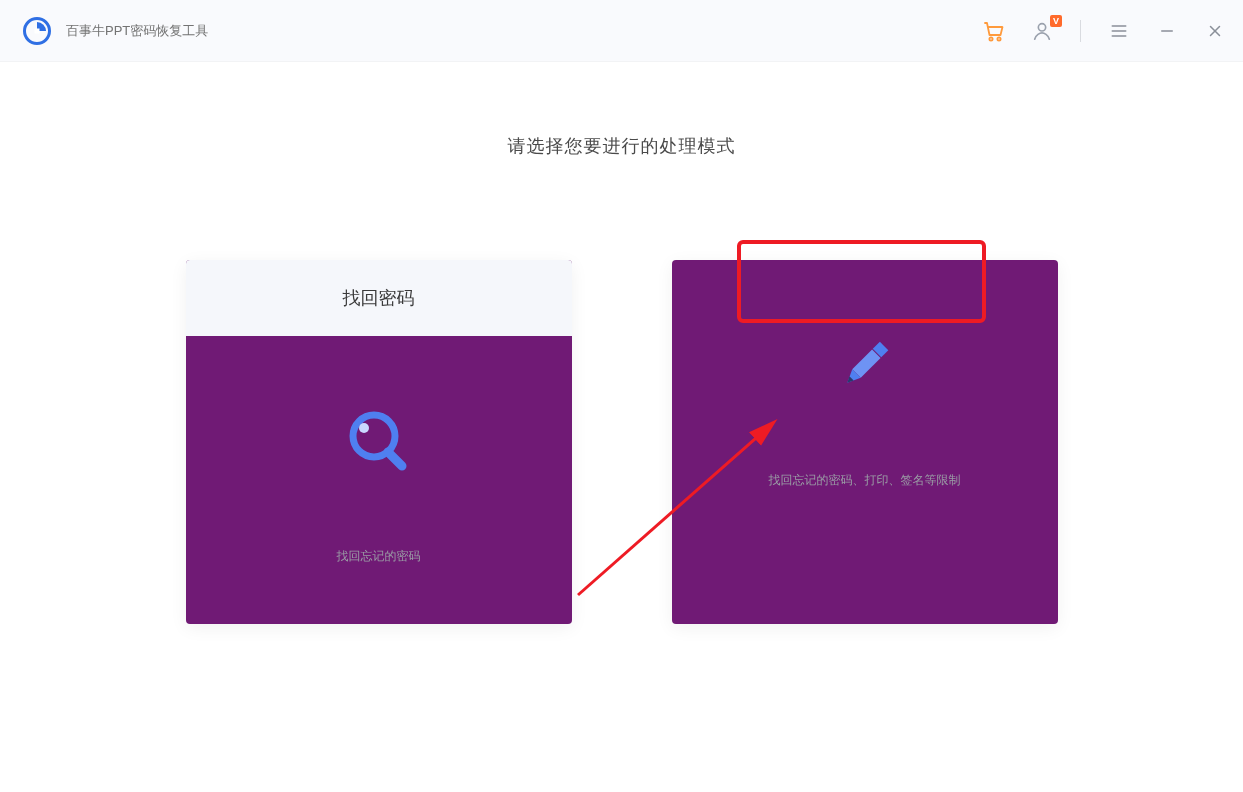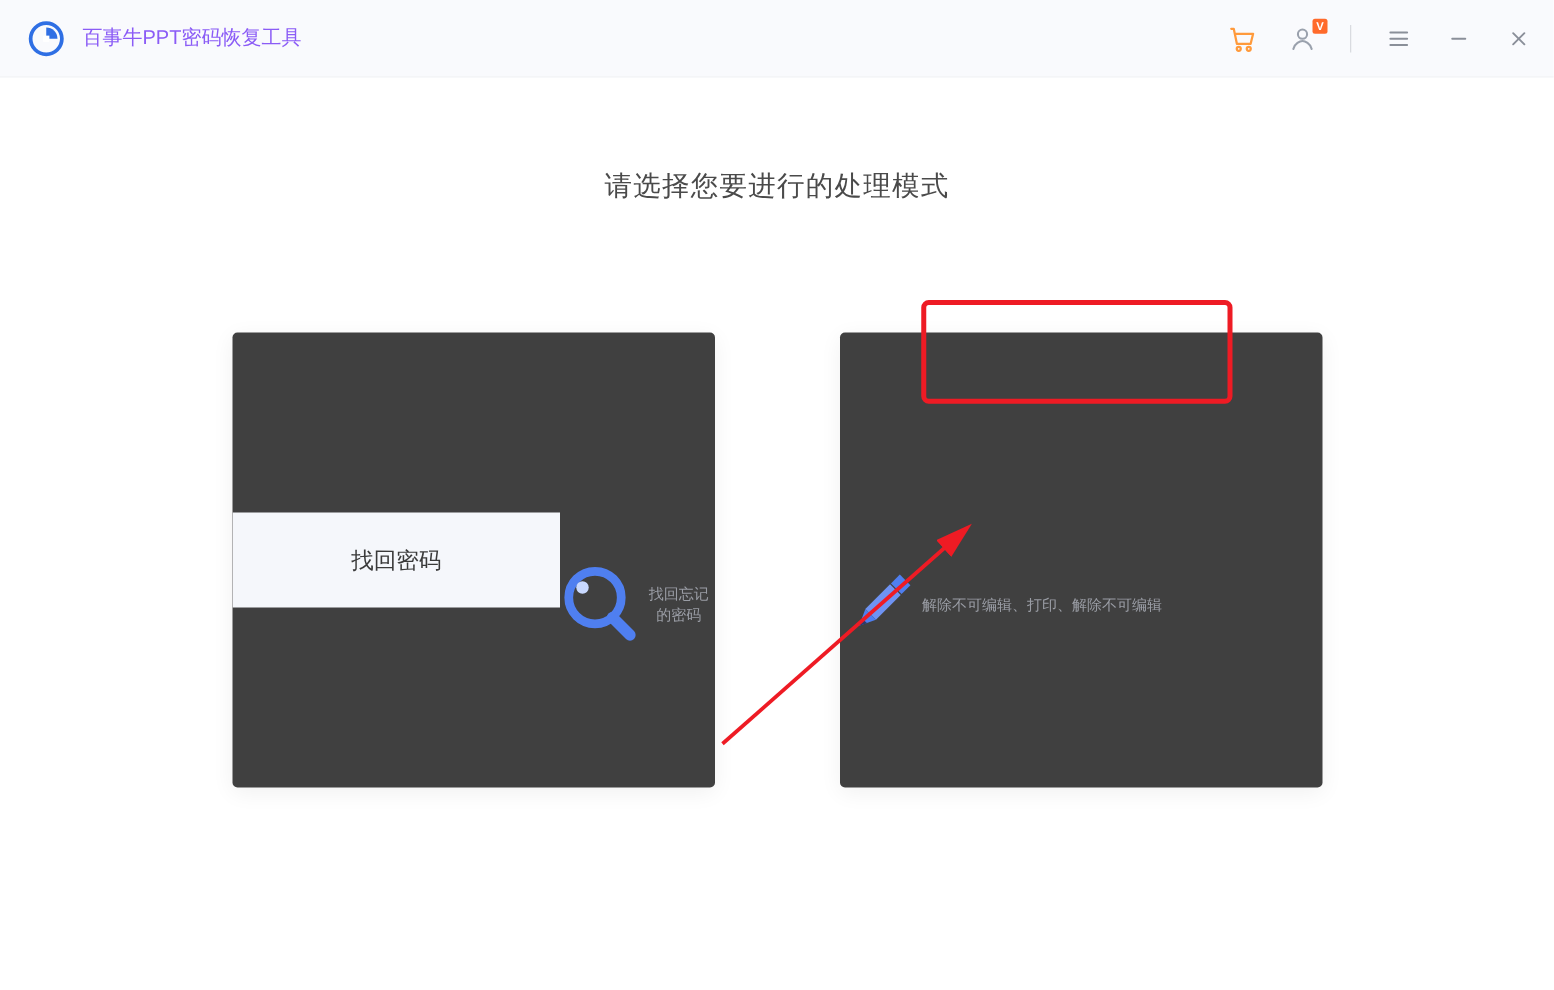--- a/index.html
+++ b/index.html
@@ -14,56 +14,56 @@
     
     .titlebar {
       height: 62px;
       background: #f9fafd;
       border-bottom: 1px solid #f2f3f5;
       display: flex;
       align-items: center;
       padding: 0 16px 0 22px;
     }
     .logo-box { display: flex; align-items: center; gap: 14px; }
-    .app-title { color: #8b5cf6; font-size: 16px; font-weight: 400; text-align: center; }
+    .app-title { color: #737373; font-size: 13px; font-weight: 400; text-align: center; }
     .logo svg { display: block; }
     .titlebar-right { margin-left: auto; display: flex; align-items: center; gap: 24px; }
     .tb-icon { cursor: pointer; display: inline-flex; align-items: center; justify-content: center; width: 24px; height: 24px; position: relative; }
     .tb-icon .vip-badge {
       position: absolute; top: -4px; right: -8px;
       background: #ff6a2b; color: #fff; font-size: 9px; font-weight: 700;
       padding: 0 3px; border-radius: 2px; line-height: 12px;
     }
     .tb-divider { width: 1px; height: 22px; background: #d9dbe0; margin: 0 2px; }
 
     
     .prompt {
       text-align: center;
       color: #4a4a4a;
-      font-size: 22px;
+      font-size: 18px;
       margin-top: 72px;
       letter-spacing: 1px;
     }
 
     
     .cards {
       display: flex;
       justify-content: center;
       gap: 100px;
       margin-top: 102px;
       padding: 0 40px;
     }
     .card {
       width: 386px;
       height: 364px;
-      background: #404040;
+      background: #701a75;
       box-shadow: 0 4px 18px rgba(0,0,0,0.06);
       border-radius: 4px;
       display: flex;
-      flex-direction: row;
+      flex-direction: column;
       align-items: center;
       cursor: pointer;
       overflow: hidden;
     }
     .card-header {
       width: 100%;
       height: 76px;
       background: #f5f7fb;
       display: flex;
       align-items: center;
@@ -172,21 +172,21 @@
     <div class="card-icon">
       <svg width="66" height="66" viewBox="0 0 66 66">
         <g transform="rotate(45 33 33)">
           <rect x="27" y="6" width="12" height="10" fill="#4f7ff0"></rect>
           <rect x="27" y="17" width="12" height="28" fill="#6e93f4"></rect>
           <polygon points="27,45 39,45 33,58" fill="#4f7ff0"></polygon>
           <polygon points="30,52 36,52 33,58" fill="#2a3a6e"></polygon>
         </g>
       </svg>
     </div>
-    <div class="card-desc">解除不可编辑、打印、解除不可编辑</div>
+    <div class="card-desc">找回忘记的密码、打印、签名等限制</div>
   </div>
 
 </div>
 
 <div class="highlight-box"></div>
 <div class="arrow">
   <svg width="220" height="200">
     <defs>
       <marker id="ahead" markerWidth="10" markerHeight="10" refX="8" refY="3" orient="auto">
         <path d="M0,0 L0,6 L10,3 z" fill="#ee1b24"></path>

